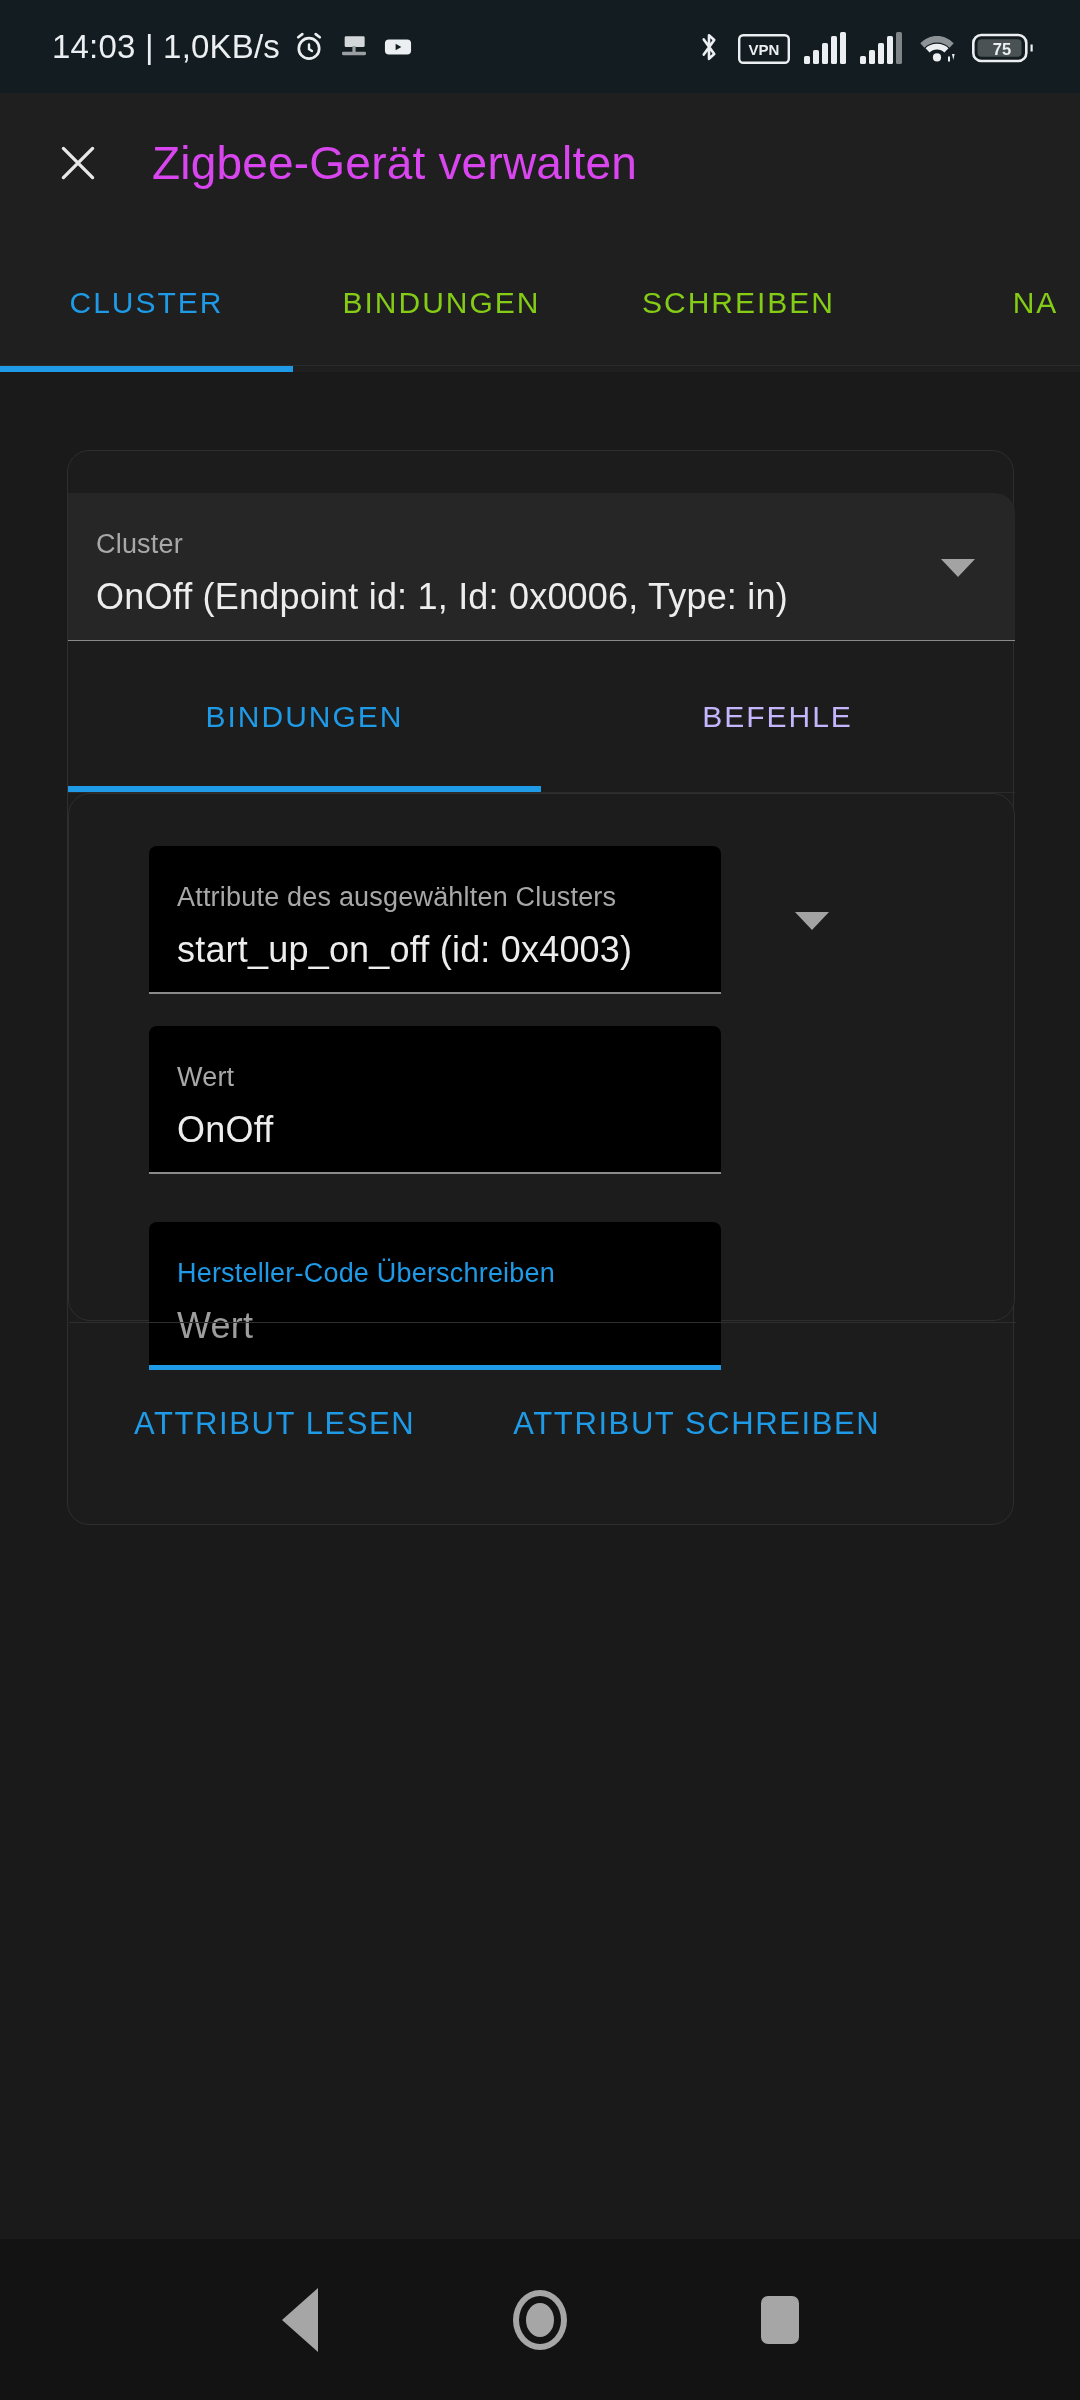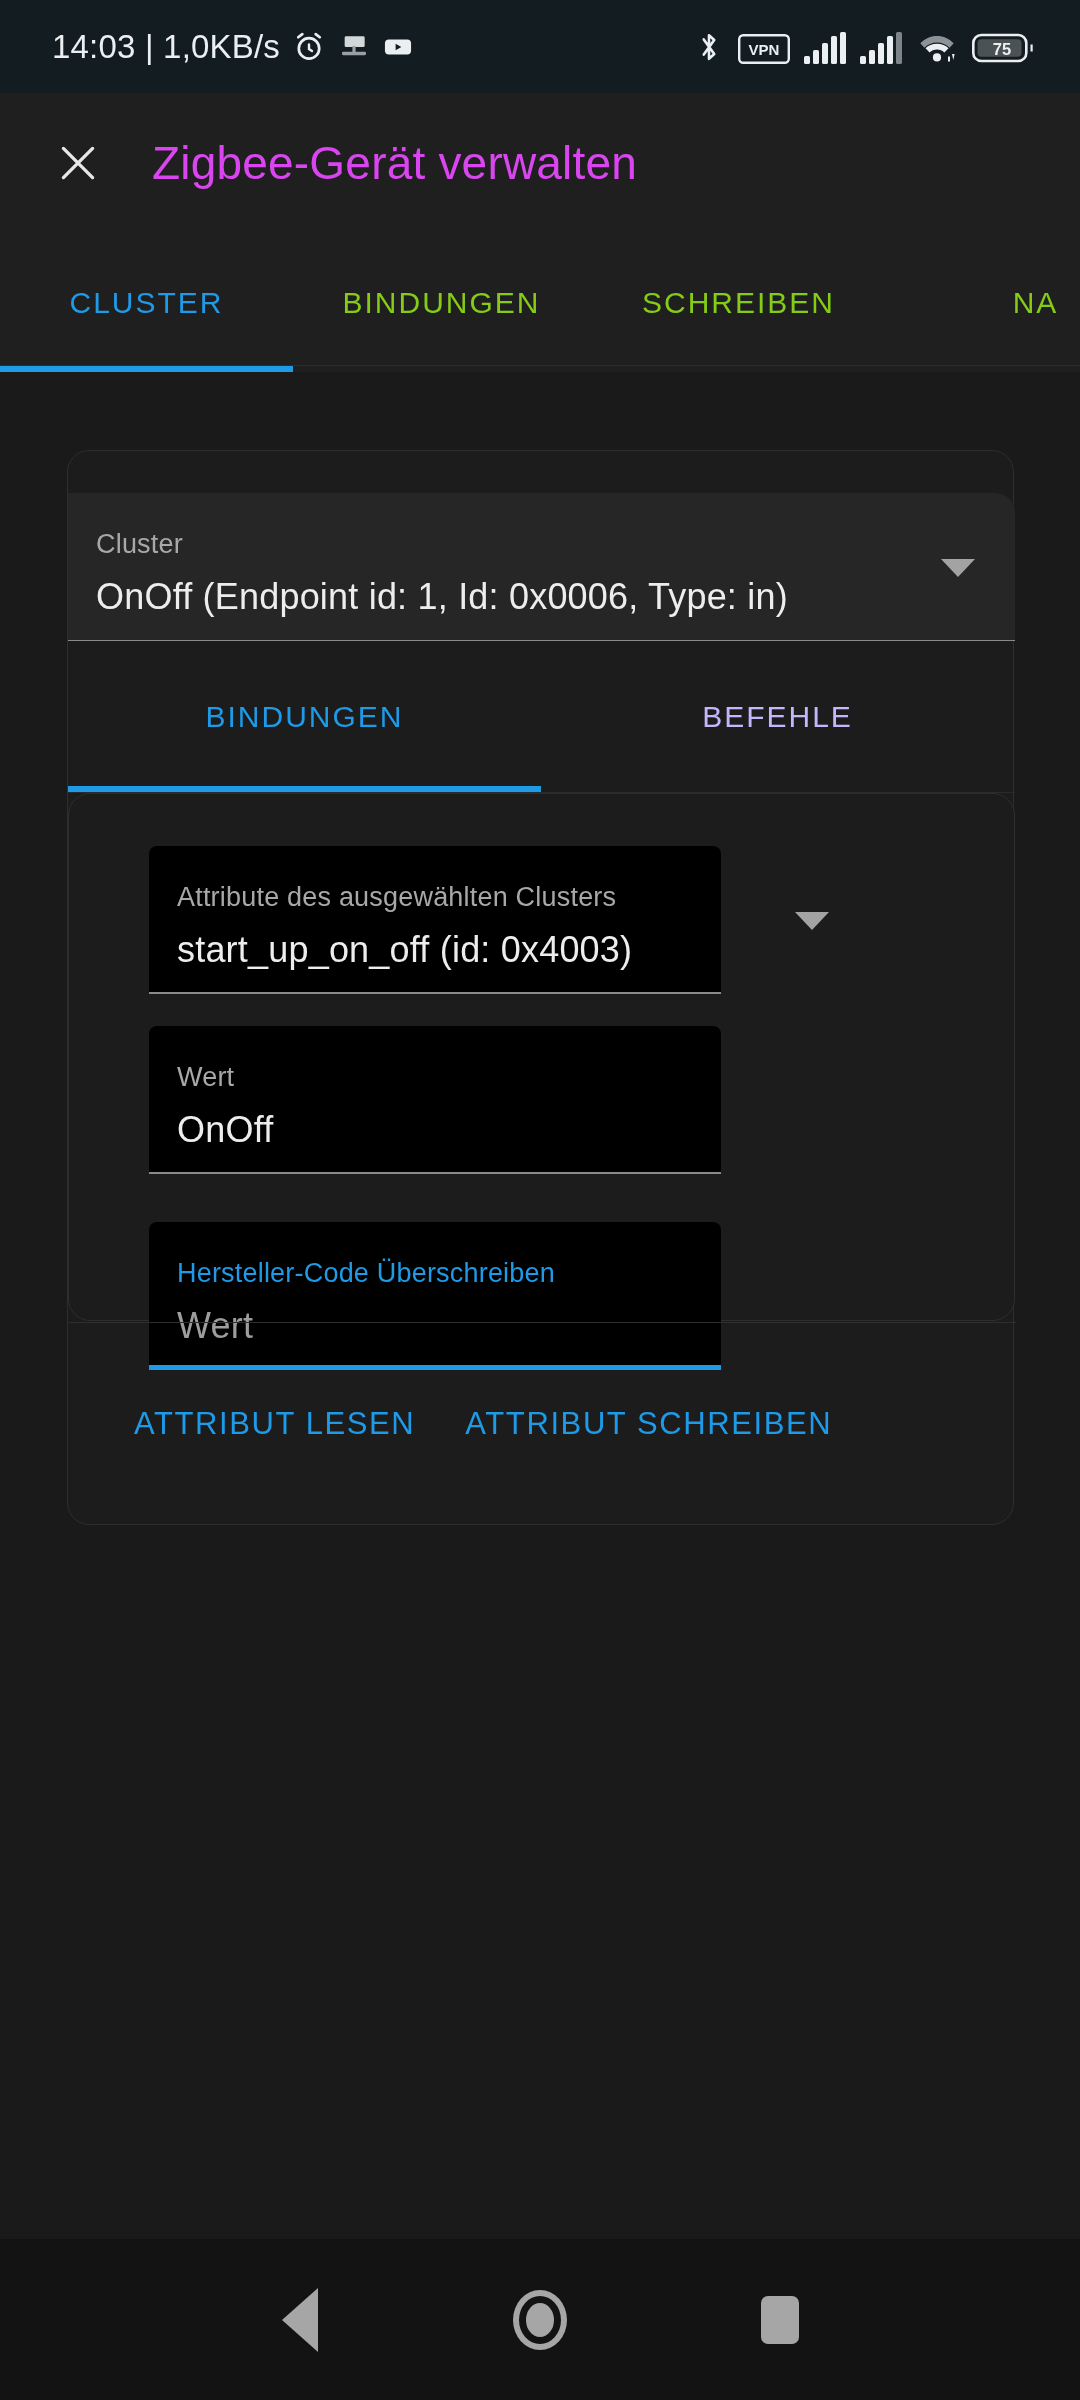--- a/index.html
+++ b/index.html
@@ -129,21 +129,21 @@
     position:absolute; left:28px; top:83px; font-size:36px; color:#ededed; letter-spacing:0.2px; white-space:nowrap;
   }
   .txt-field .val.ph{ color:#9d9d9d; }
 
   .attr-divider{
     position:absolute; left:0; top:528px; width:947px; height:1px; background:#2e2e2e;
   }
 
   .actions{
     position:absolute; left:0; top:871px; width:947px; height:204px;
-    display:flex; align-items:center;
+    display:flex; align-items:center;gap:48px;
   }
   .act-btn{
     font-size:31px; letter-spacing:1.6px; color:#1e9ae6; white-space:nowrap; background:none; border:none;
     font-family:"Liberation Sans", sans-serif;
   }
   .act-read{ margin-left:66px; }
   .act-write{ margin-left:50px; }
 
   
   .navbar{

